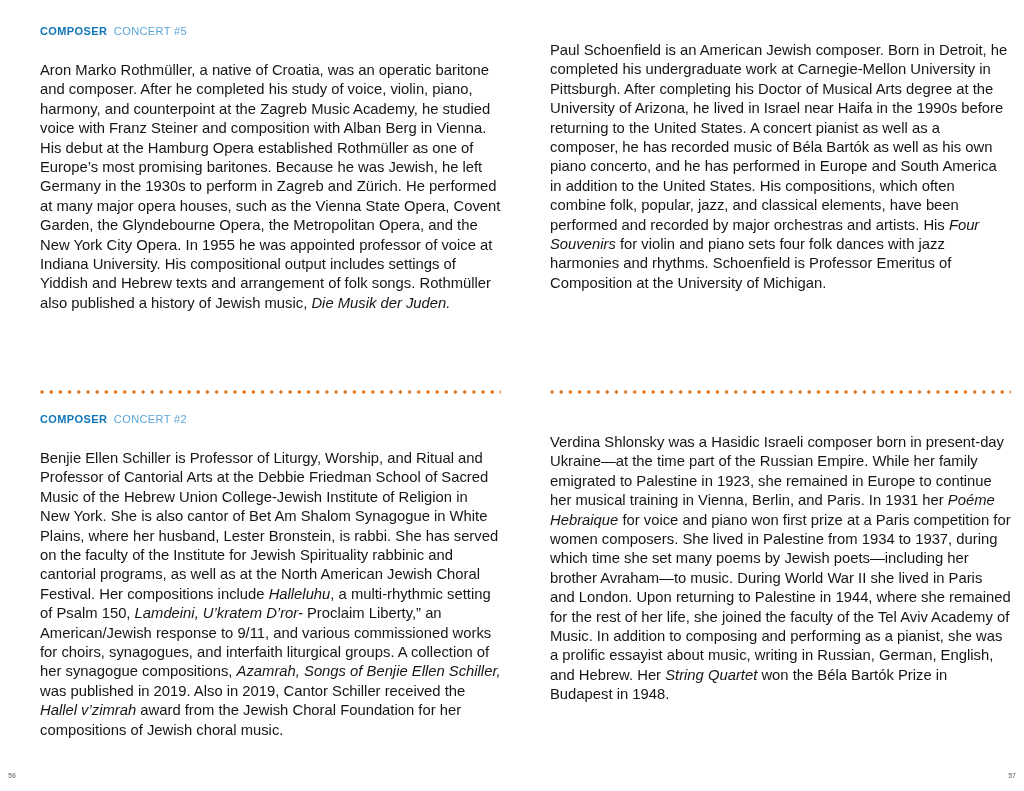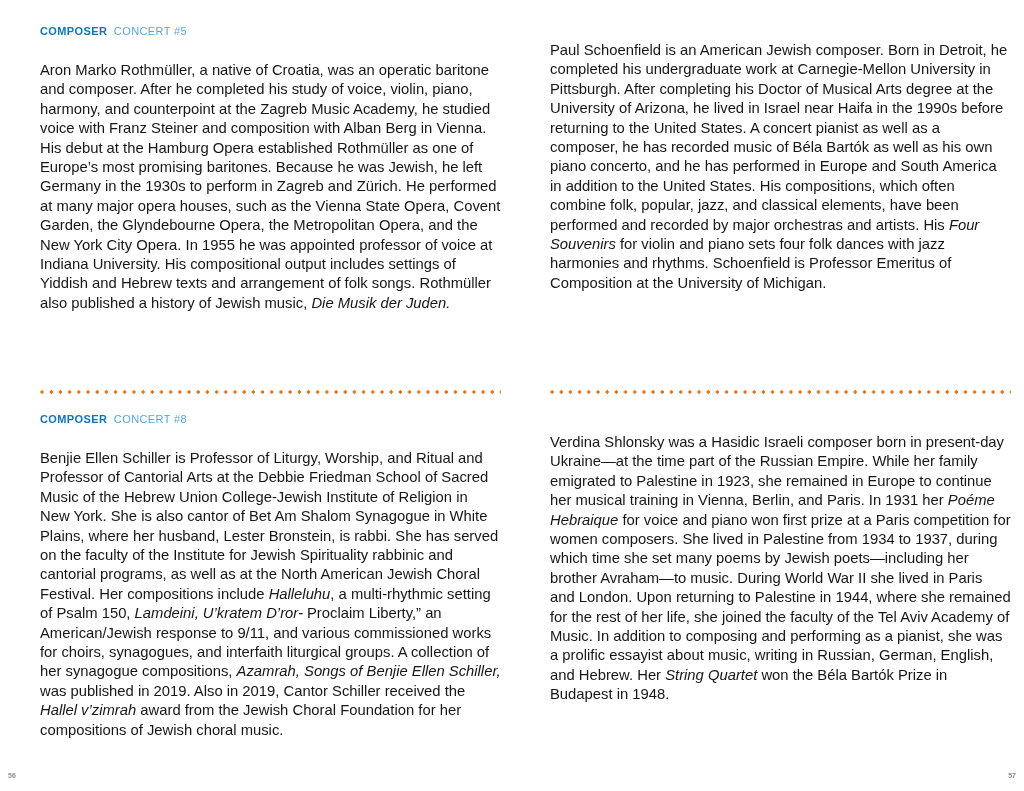--- a/index.html
+++ b/index.html
@@ -48,21 +48,21 @@
       <span class="cnc">CONCERT #5</span>
     </div>
     <p class="body"><span>Aron Marko Rothmüller, a native of Croatia, was an operatic baritone and composer. After he completed his study of voice, violin, piano, harmony, and counterpoint at the Zagreb Music Academy, he studied voice with Franz Steiner and composition with Alban Berg in Vienna. His debut at the Hamburg Opera established Rothmüller as one of Europe’s most promising baritones. Because he was Jewish, he left Germany in the 1930s to perform in Zagreb and Zürich. He performed at many major opera houses, such as the Vienna State Opera, Covent Garden, the Glyndebourne Opera, the Metropolitan Opera, and the New York City Opera. In 1955 he was appointed professor of voice at Indiana University. His compositional output includes settings of Yiddish and Hebrew texts and arrangement of folk songs. Rothmüller also published a history of Jewish music, </span><span class="it">Die Musik der Juden.</span></p>
   </section>
 
   <div class="dots" style="top:390px;"></div>
 
   <section class="bio" style="top:410px;">
     <div class="meta">
       <span class="lbl">COMPOSER</span>
-      <span class="cnc">CONCERT #8</span>
+      <span class="cnc">CONCERT #2</span>
     </div>
     <p class="body"><span>Benjie Ellen Schiller is Professor of Liturgy, Worship, and Ritual and Professor of Cantorial Arts at the Debbie Friedman School of Sacred Music of the Hebrew Union College-Jewish Institute of Religion in New York. She is also cantor of Bet Am Shalom Synagogue in White Plains, where her husband, Lester Bronstein, is rabbi. She has served on the faculty of the Institute for Jewish Spirituality rabbinic and cantorial programs, as well as at the North American Jewish Choral Festival. Her compositions include </span><span class="it">Halleluhu</span><span>, a multi-rhythmic setting of Psalm 150, </span><span class="it">Lamdeini, U’kratem D’ror-</span><span> Proclaim Liberty,” an American/Jewish response to 9/11, and various commissioned works for choirs, synagogues, and interfaith liturgical groups. A collection of her synagogue compositions, </span><span class="it">Azamrah, Songs of Benjie Ellen Schiller,</span><span> was published in 2019. Also in 2019, Cantor Schiller received the </span><span class="it">Hallel v’zimrah</span><span> award from the Jewish Choral Foundation for her compositions of Jewish choral music.</span></p>
   </section>
 
 </div>
 
 <div id="col-right" class="page-col">
 
   <section class="bio" style="top:18px;">
     <p class="body"><span>Paul Schoenfield is an American Jewish composer. Born in Detroit, he completed his undergraduate work at Carnegie-Mellon University in Pittsburgh. After completing his Doctor of Musical Arts degree at the University of Arizona, he lived in Israel near Haifa in the 1990s before returning to the United States. A concert pianist as well as a composer, he has recorded music of Béla Bartók as well as his own piano concerto, and he has performed in Europe and South America in addition to the United States. His compositions, which often combine folk, popular, jazz, and classical elements, have been performed and recorded by major orchestras and artists. His </span><span class="it">Four Souvenirs</span><span> for violin and piano sets four folk dances with jazz harmonies and rhythms. Schoenfield is Professor Emeritus of Composition at the University of Michigan.</span></p>

